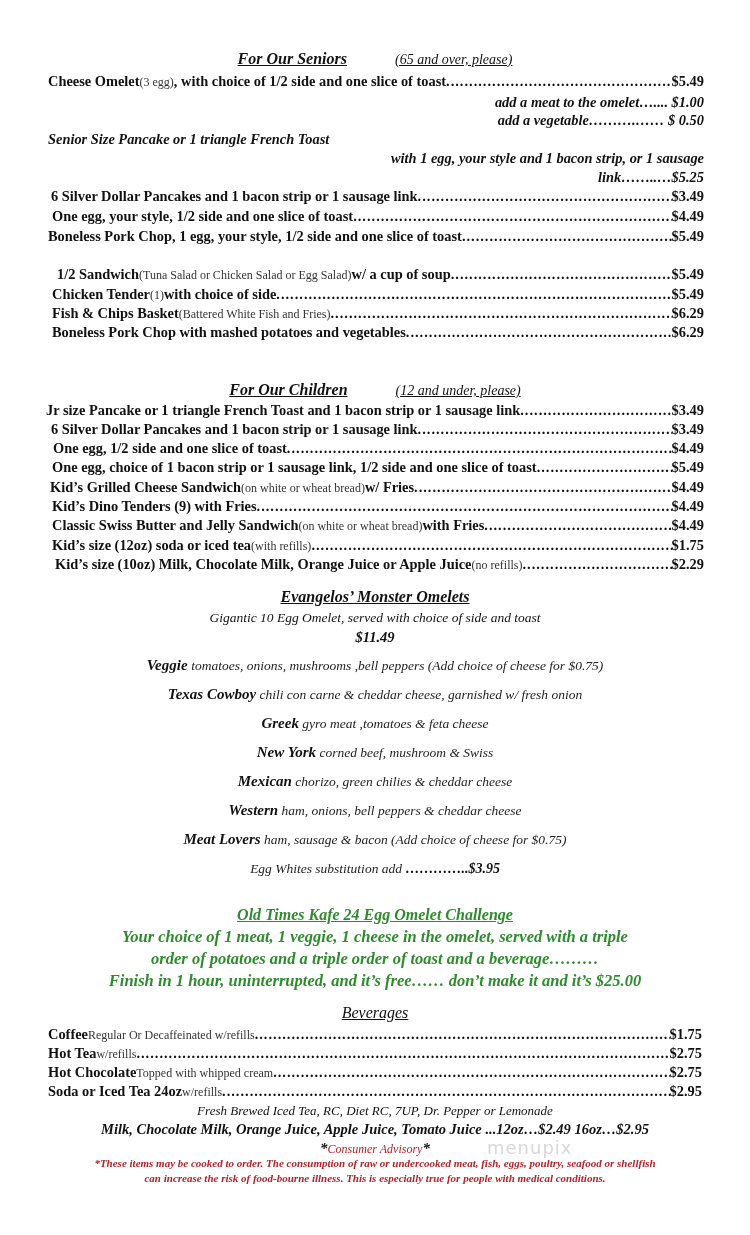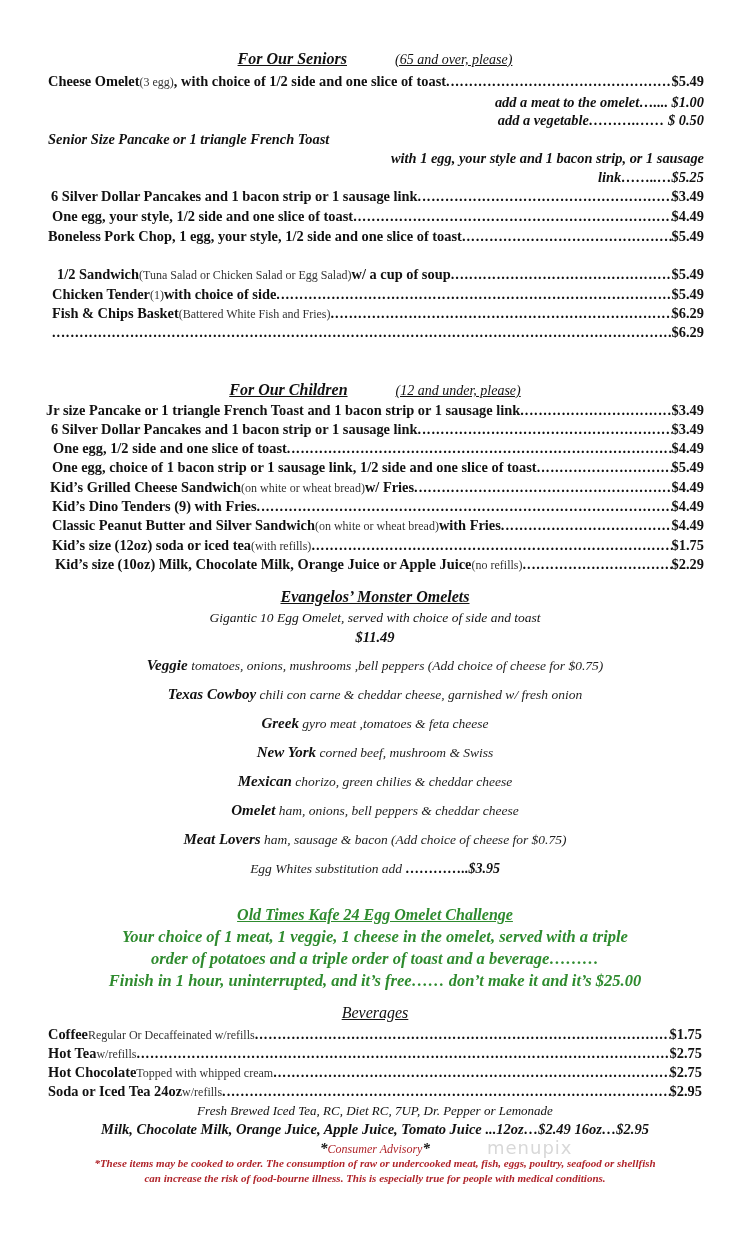--- a/index.html
+++ b/index.html
@@ -100,20 +100,21 @@
     <span class="lead"></span>
     <span class="price">$5.49</span>
   </div>
   <div class="row" style="left:52px; width:652px; top:303px">
     <span class="b">Fish &amp; Chips Basket </span>
       <span class="n">(Battered White Fish and Fries)</span>
     <span class="lead"></span>
     <span class="price">$6.29</span>
   </div>
   <div class="row" style="left:52px; width:652px; top:322px">
+    <span class="b">Boneless Pork Chop with mashed potatoes and vegetables</span>
     <span class="lead"></span>
     <span class="price">$6.29</span>
   </div>
 
   <div class="section-title" style="top:380px">
     <span class="main">For Our Children</span>
     <span class="note">(12 and under, please)</span>
   </div>
   <div class="row" style="left:46px; width:658px; top:400px">
     <span class="b">Jr size Pancake or 1 triangle French Toast and 1 bacon strip or 1 sausage link</span>
@@ -141,21 +142,21 @@
       <span class="b"> w/ Fries</span>
     <span class="lead"></span>
     <span class="price">$4.49</span>
   </div>
   <div class="row" style="left:52px; width:652px; top:496px">
     <span class="b">Kid’s Dino Tenders (9) with Fries</span>
     <span class="lead"></span>
     <span class="price">$4.49</span>
   </div>
   <div class="row" style="left:52px; width:652px; top:515px">
-    <span class="b">Classic Peanut Butter and Silver Sandwich </span>
+    <span class="b">Classic Swiss Butter and Jelly Sandwich </span>
       <span class="n">(on white or wheat bread)</span>
       <span class="b"> with Fries</span>
     <span class="lead"></span>
     <span class="price">$4.49</span>
   </div>
   <div class="row" style="left:52px; width:652px; top:535px">
     <span class="b">Kid’s size (12oz) soda or iced tea </span>
       <span class="n">(with refills)</span>
     <span class="lead"></span>
     <span class="price">$1.75</span>
@@ -180,21 +181,21 @@
   <div class="center" style="top:713px">
     <span class="omelet-name">Greek</span><span class="omelet-desc"> gyro meat ,tomatoes &amp; feta cheese</span>
   </div>
   <div class="center" style="top:742px">
     <span class="omelet-name">New York</span><span class="omelet-desc"> corned beef, mushroom &amp; Swiss</span>
   </div>
   <div class="center" style="top:771px">
     <span class="omelet-name">Mexican</span><span class="omelet-desc"> chorizo, green chilies &amp; cheddar cheese</span>
   </div>
   <div class="center" style="top:800px">
-    <span class="omelet-name">Omelet</span><span class="omelet-desc"> ham, onions, bell peppers &amp; cheddar cheese</span>
+    <span class="omelet-name">Western</span><span class="omelet-desc"> ham, onions, bell peppers &amp; cheddar cheese</span>
   </div>
   <div class="center" style="top:829px">
     <span class="omelet-name">Meat Lovers</span><span class="omelet-desc"> ham, sausage &amp; bacon (Add choice of  cheese for $0.75)</span>
   </div>
   <div class="center" style="top:858px">
     <span class="omelet-desc">Egg Whites substitution add </span><span style="font-weight:bold; font-size:14px;">…………..</span><span style="font-weight:bold; font-size:14px;font-style:italic;">$3.95</span>
   </div>
 
   <div class="center green challenge-title" style="top:905px">Old Times Kafe 24 Egg Omelet Challenge</div>
   <div class="center green challenge-line" style="top:927px">Your choice of 1 meat, 1 veggie, 1 cheese in the omelet, served with a triple</div>

